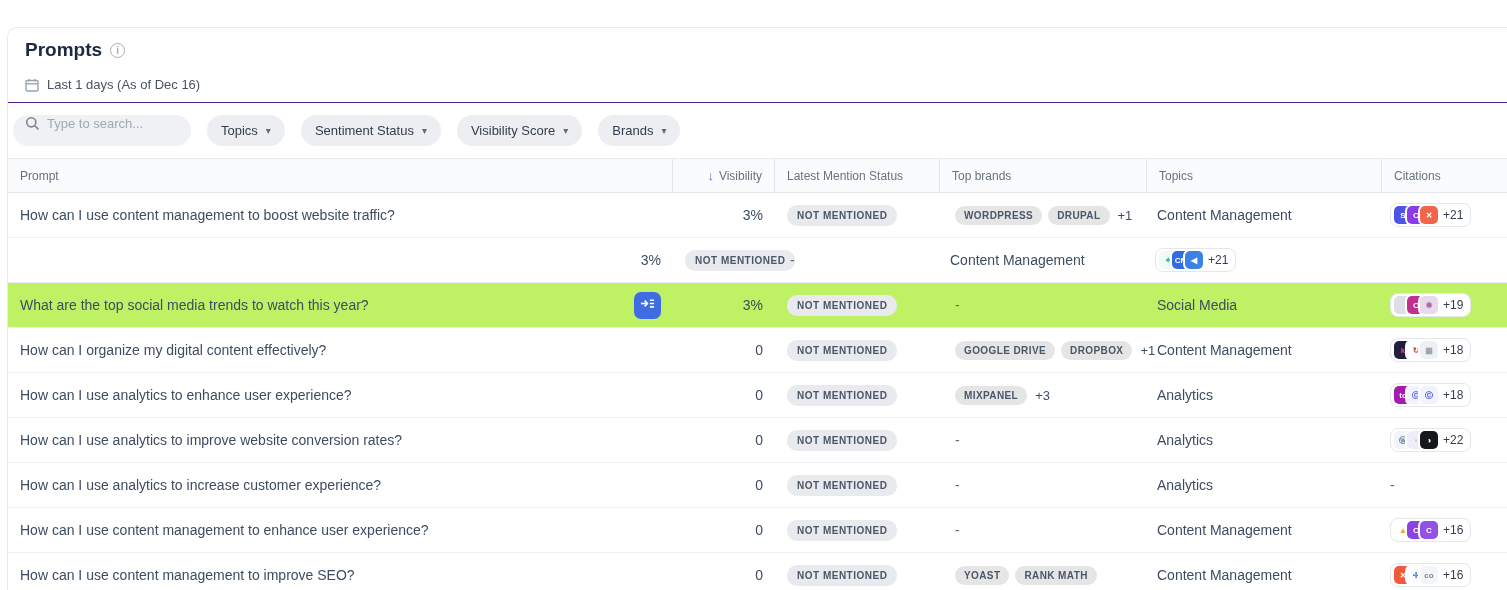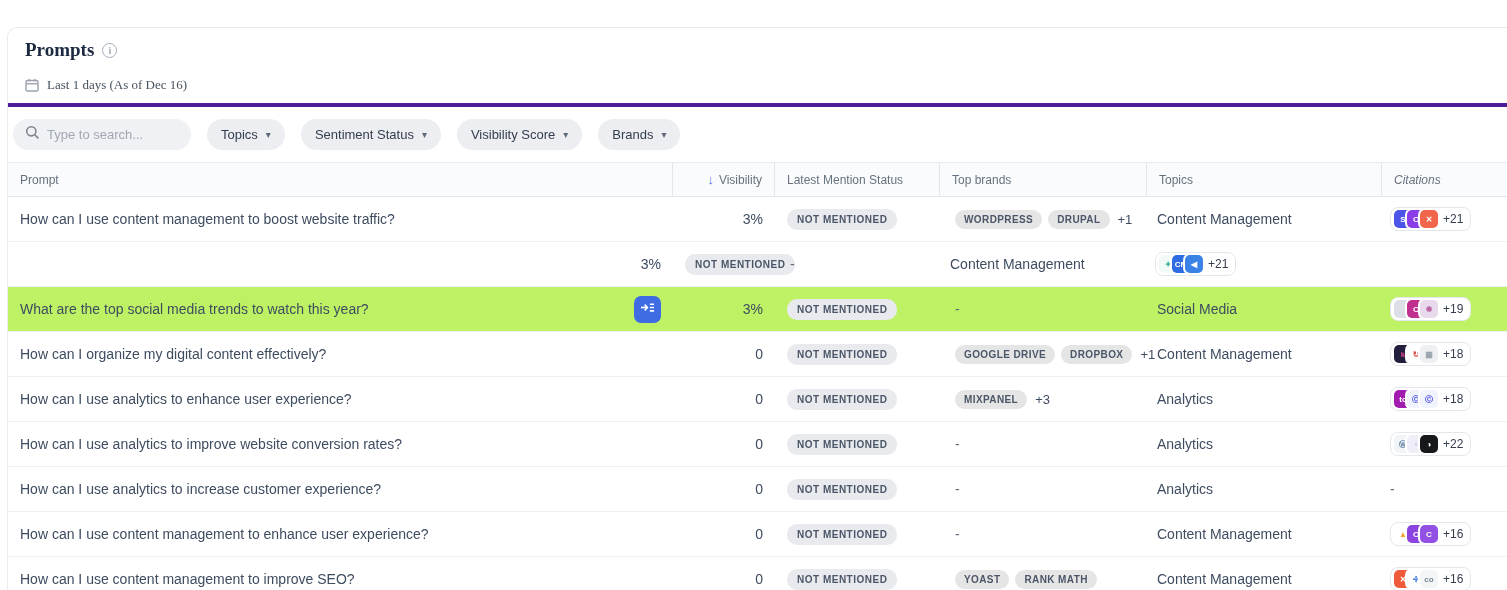--- a/index.html
+++ b/index.html
@@ -3,46 +3,46 @@
 <meta charset="utf-8">
 <style>
   * { margin:0; padding:0; box-sizing:border-box; }
   html,body { width:1507px; height:590px; background:#fff; overflow:hidden;
     font-family:"Liberation Sans", sans-serif; color:#3e4c60; }
   .card { position:absolute; left:7px; top:27px; right:0; bottom:0;
     border-left:1px solid #e9ebee; border-top:1px solid #e9ebee;
     border-top-left-radius:10px; background:#fff; }
 
   
-  .title-block { padding:11px 0 10px 17px; border-bottom:4px solid #4c1d95;font-family:Liberation Serif, serif; }
+  .title-block { padding:11px 0 10px 17px; border-bottom:1px solid #4c1d95; }
   .title-row { display:flex; align-items:center; gap:8px; }
   .page-title { font-size:19px; font-weight:bold; color:#1c2940; }
   .info-icon { width:15px; height:15px; border:1.5px solid #a7afb9; border-radius:50%;
     color:#a7afb9; font-size:10px; display:inline-flex; align-items:center; justify-content:center;
     font-weight:bold; }
   .date-row { display:flex; align-items:center; gap:8px; margin-top:16px; color:#47525f; font-size:13px; }
   .cal-icon svg { display:block; }
 
   
   .filter-bar { display:flex; align-items:center; gap:16px; padding:12px 0 12px 5px; }
-  .search-pill { display:flex; align-items:center; gap:7px; width:178px; height:31px;
+  .search-pill { display:flex; align-items:flex-start; gap:7px; width:178px; height:31px;
     background:#f0f1f4; border-radius:16px; padding:1px 12px; }
   .search-pill input { border:none; outline:none; background:transparent; font-size:13px;
     color:#3e4c60; width:120px; font-family:"Liberation Sans", sans-serif; }
   .search-pill input::placeholder { color:#a0a8b2; }
   .drop-pill { display:flex; align-items:center; gap:8px; height:31px; background:#eceef2;
     border-radius:16px; padding:0 14px; font-size:13px; color:#333d4c; cursor:pointer; }
   .caret { font-size:10px; color:#5f6b7a; }
 
   
   .grid { display:grid; grid-template-columns:665px 102px 165px 207px 235px 1fr; }
   .thead { background:#fafbfc; border-top:1px solid #e9ebee; border-bottom:1px solid #e4e7ea;
     height:35px; align-items:center; font-size:12px; color:#67727f; }
   .th { padding:0 12px; height:100%; display:flex; align-items:center; border-right:1px solid #e4e7ea; }
-  .th:last-child { border-right:none;font-style:italic; }
+  .th:last-child { border-right:none; }
   .th.right { justify-content:flex-end; gap:5px; }
   .sort-arrow { color:#5a6ce0; font-weight:bold; font-size:13px; }
 
   .row { height:45px; align-items:center; border-bottom:1px solid #edeff2; font-size:14px; }
   .row.selected { background:#bef264; }
   .cell { padding:0 12px; display:flex; align-items:center; }
   .c-prompt { justify-content:space-between; color:#3e4c60; }
   .c-vis { justify-content:flex-end; color:#3e4c60; }
   .c-brands { gap:6px; padding-left:15px; }
   .c-topic { padding-left:10px; color:#3e4c60; }

